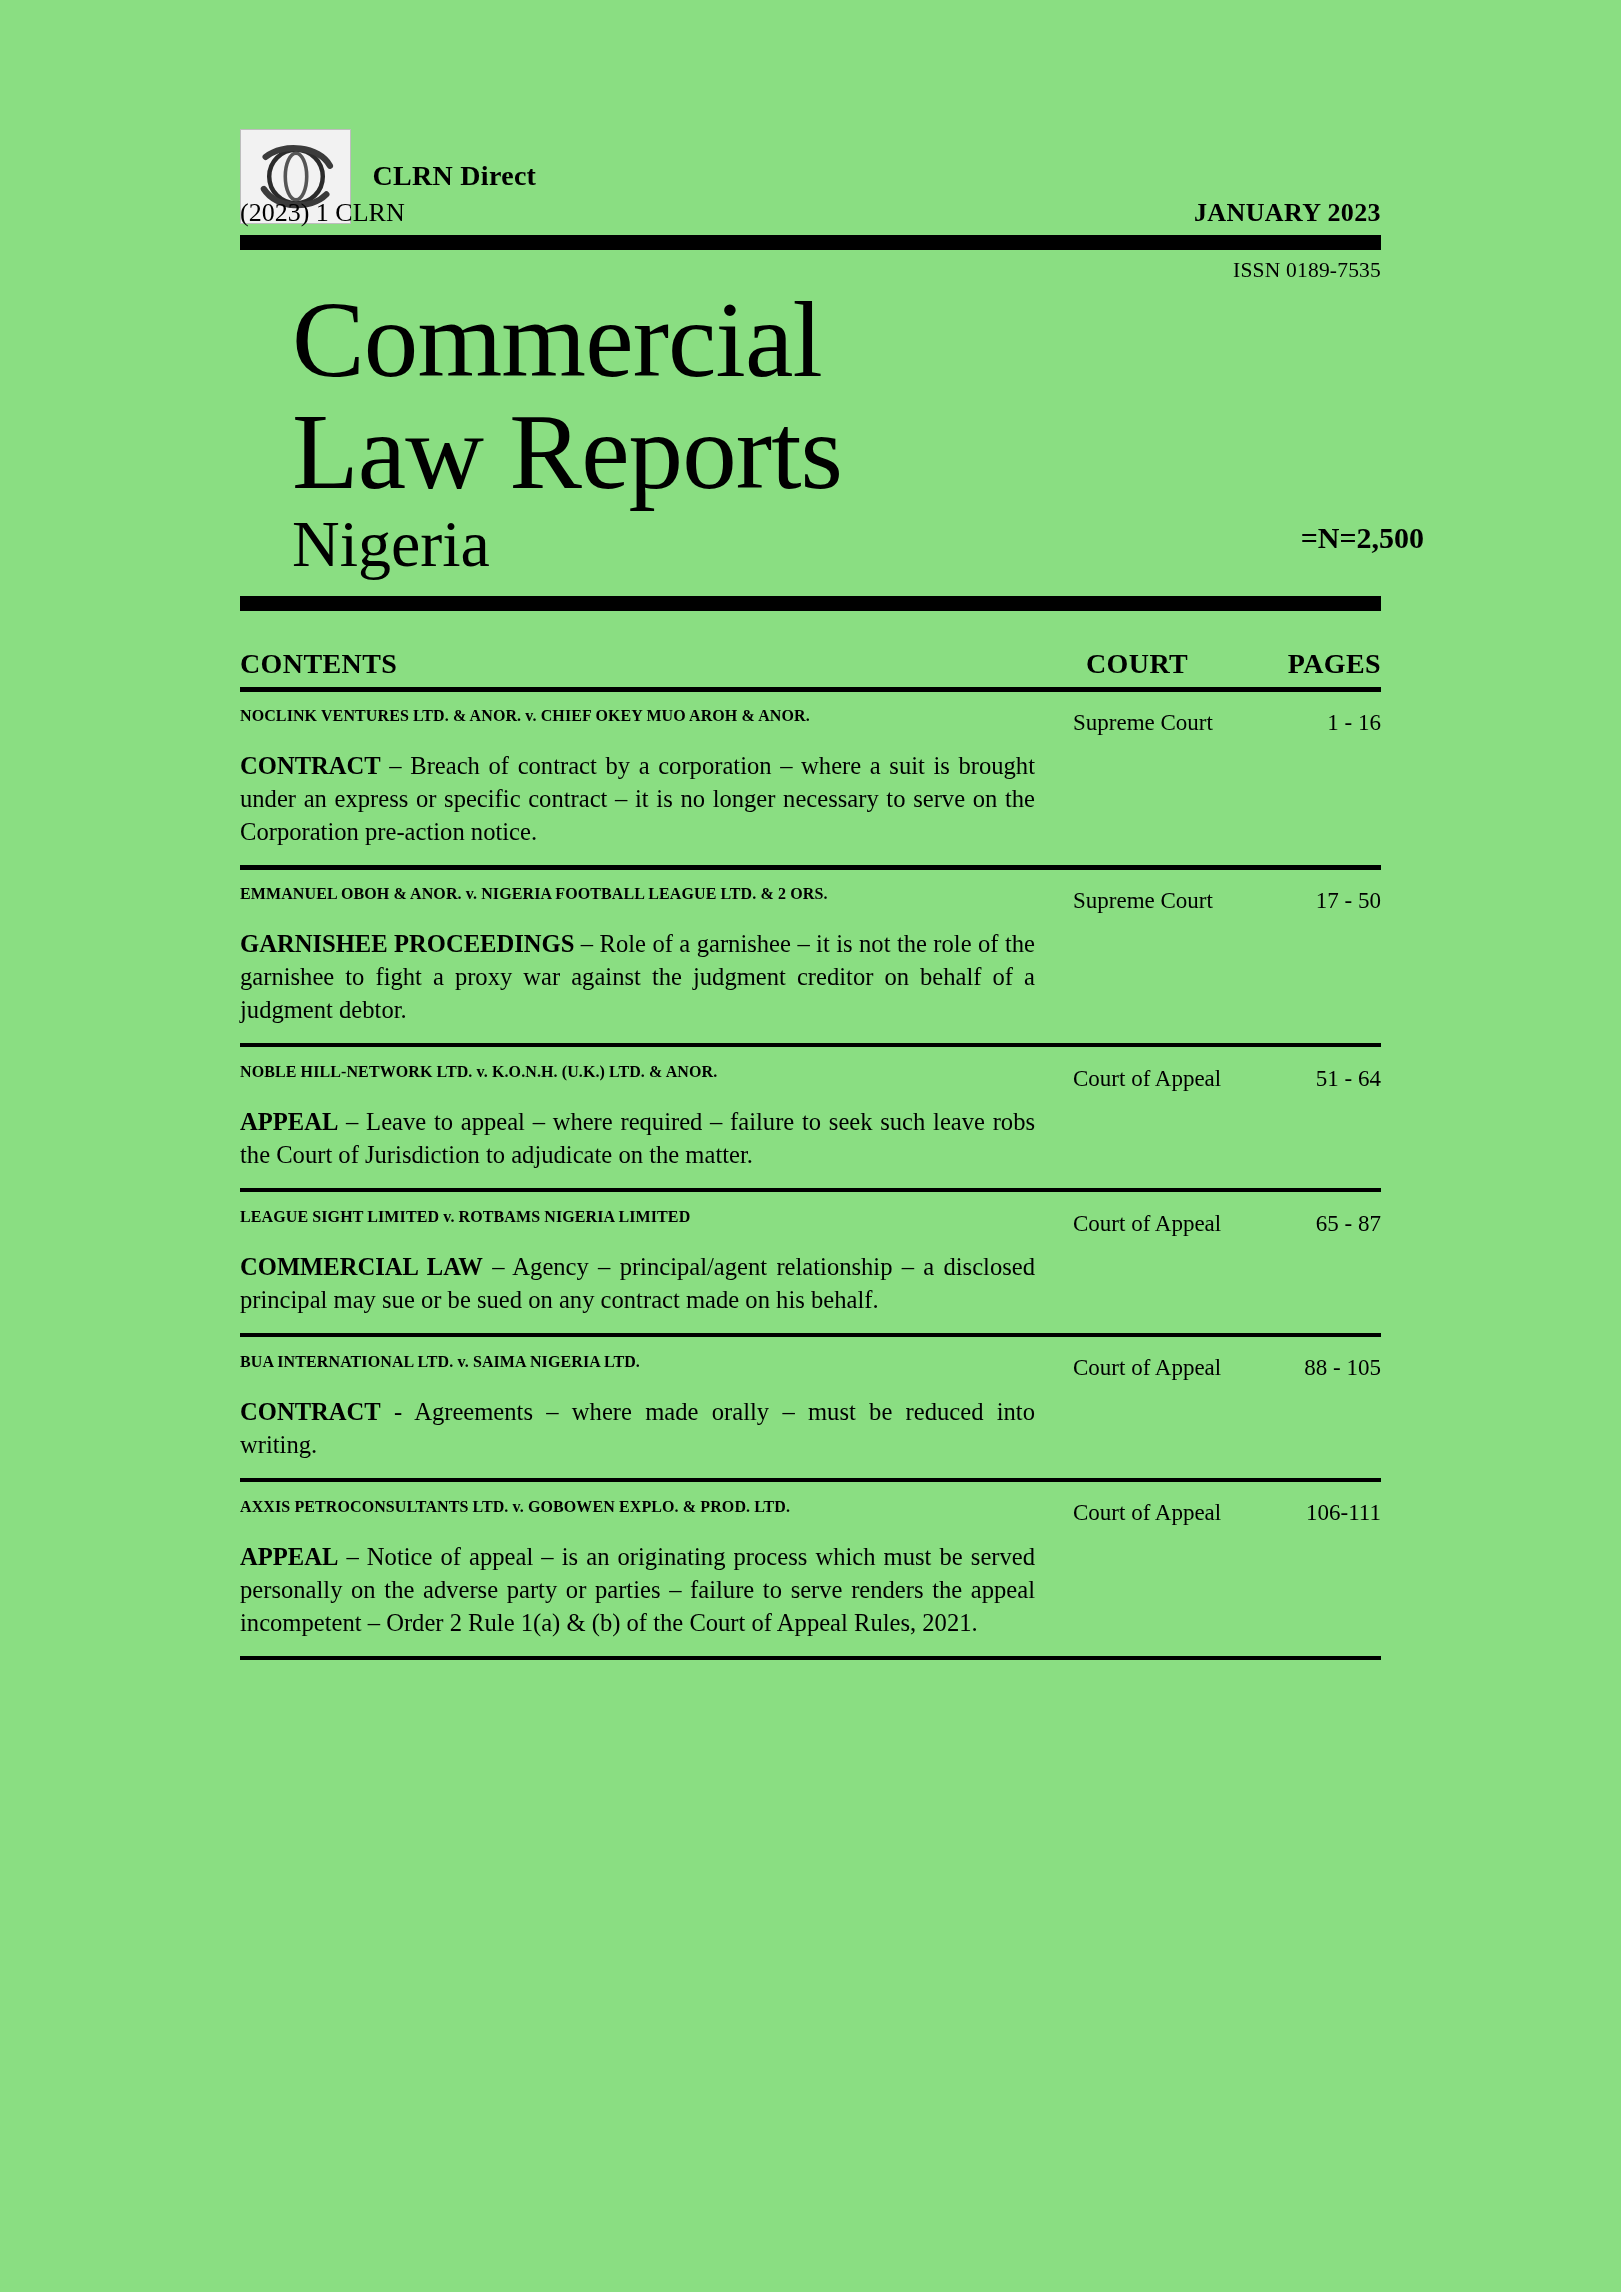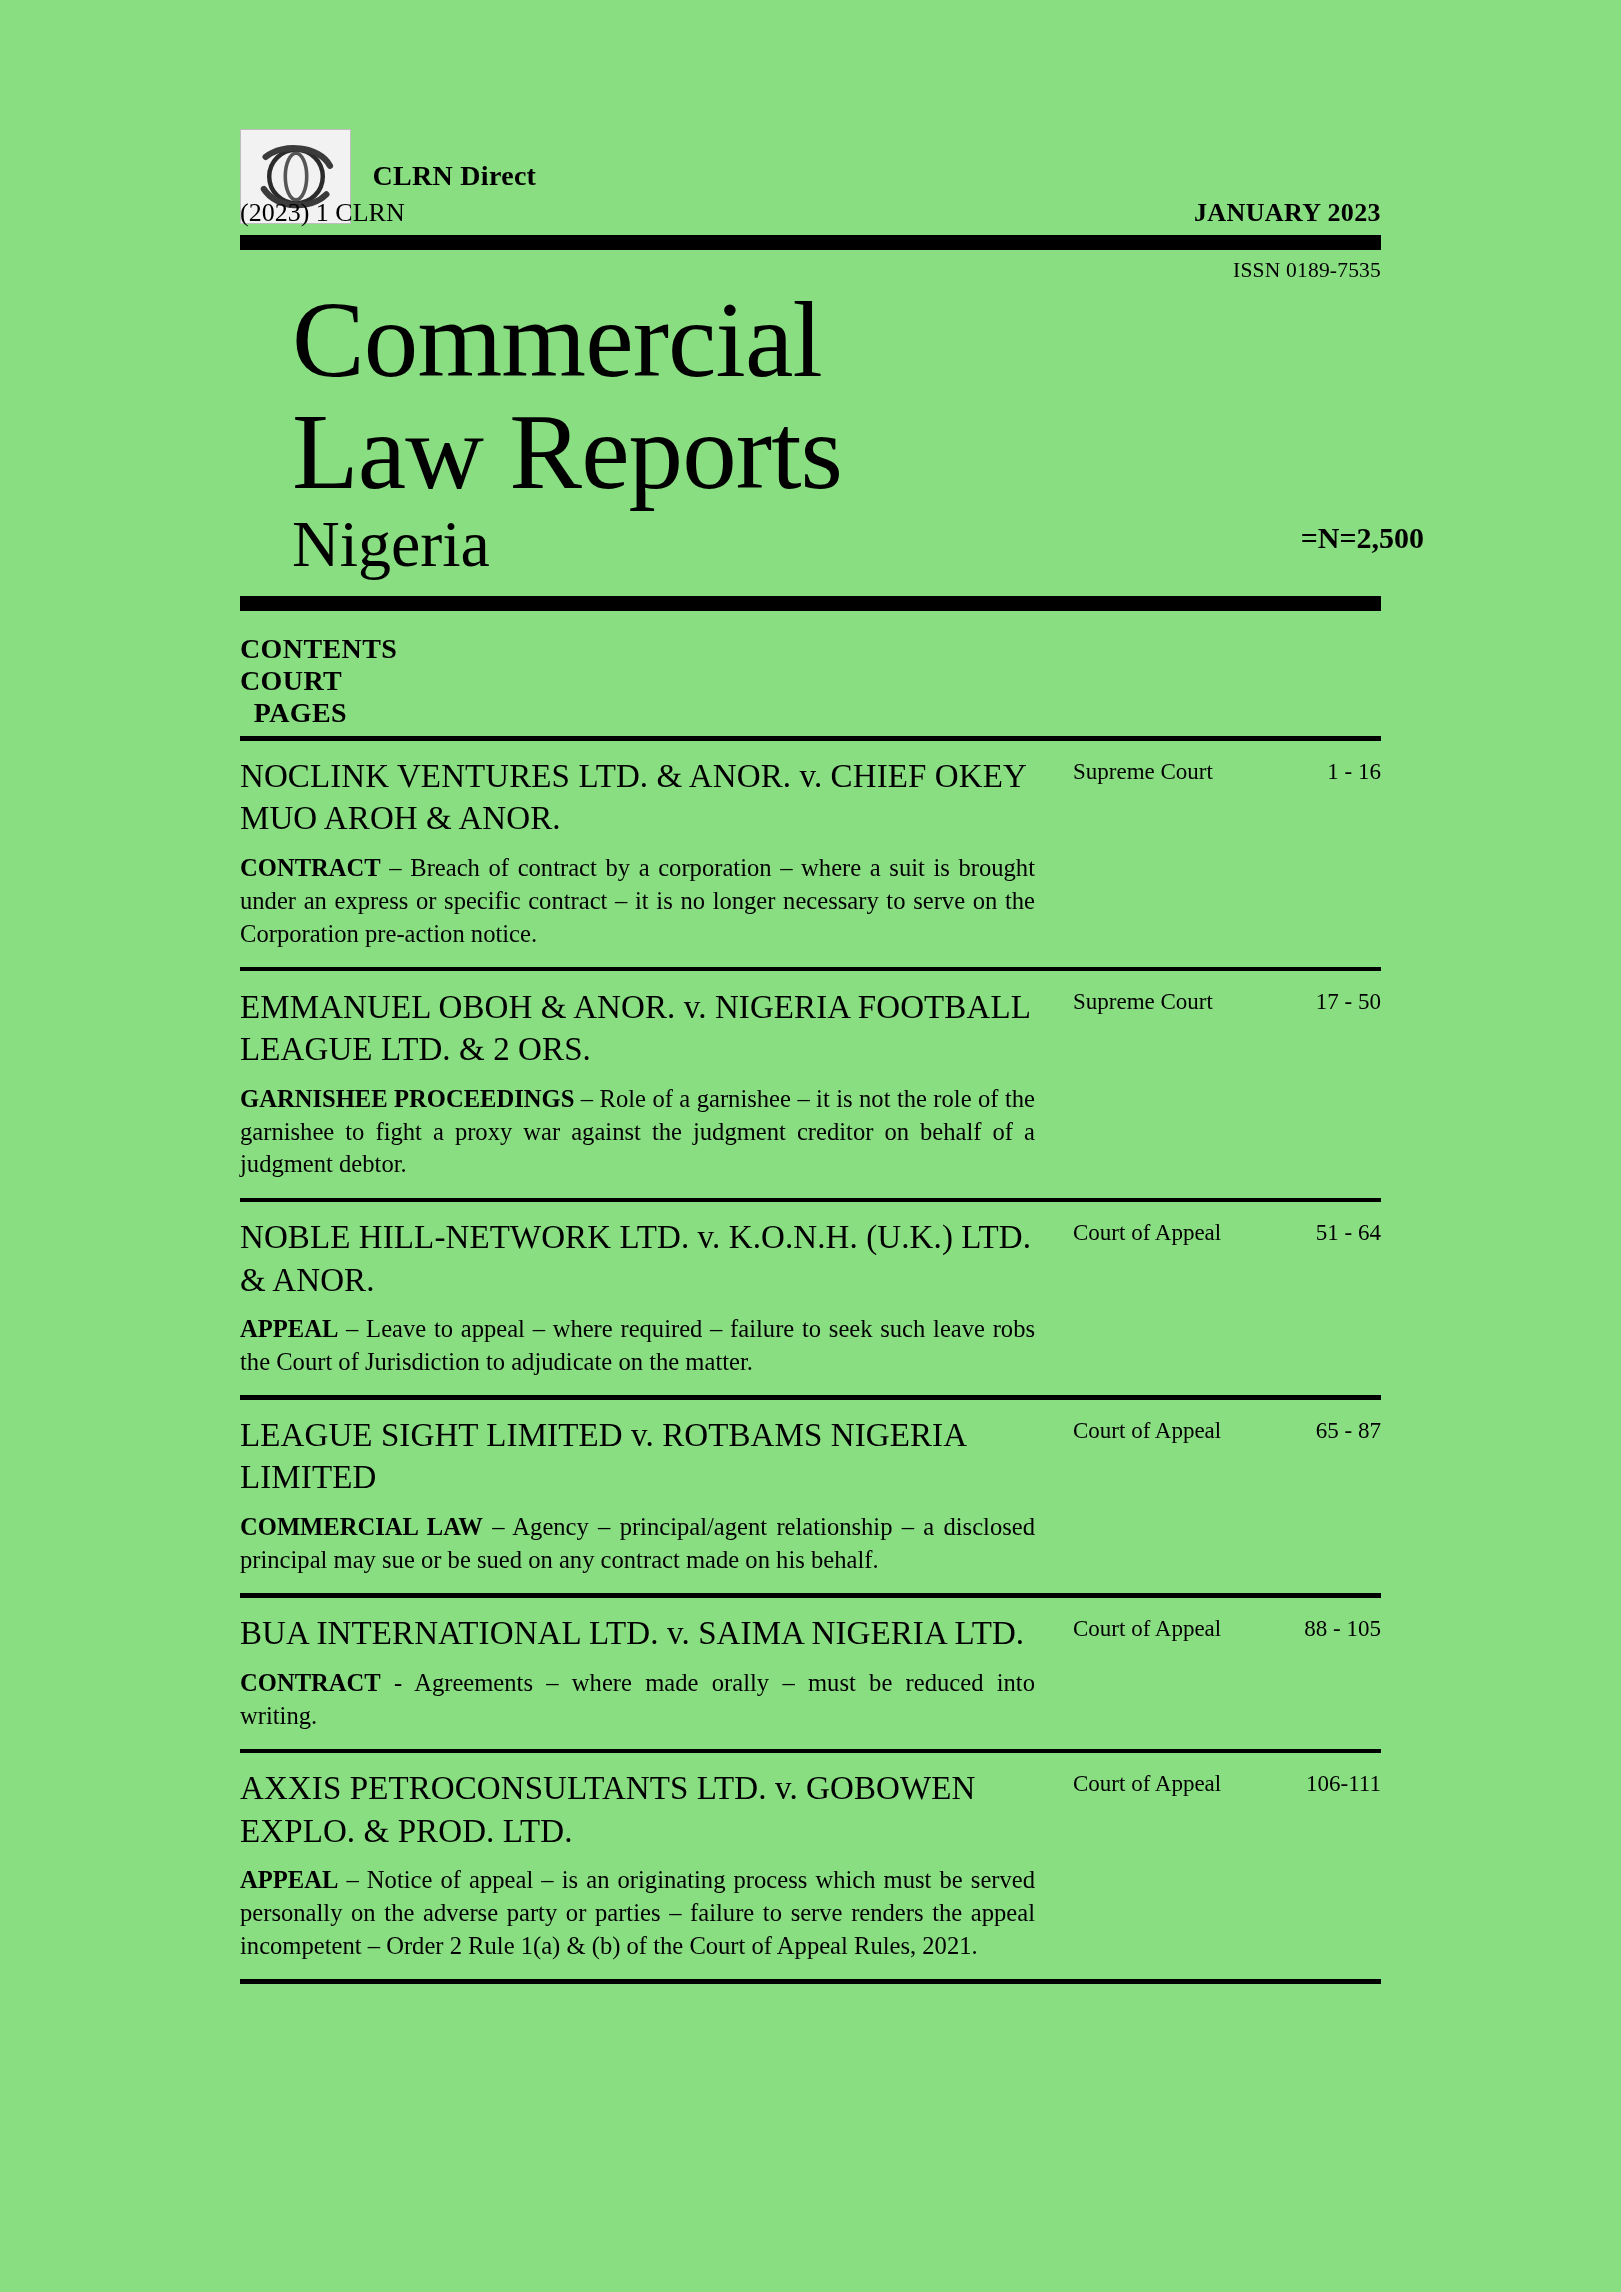--- a/index.html
+++ b/index.html
@@ -97,46 +97,45 @@
   }
   .rule-thick2 {
     height: 15px;
     background: #000;
     margin-top: 18px;
   }
   
   .toc-head {
     display: flex;
     align-items: baseline;
-    margin-top: 22px;
+    margin-top: 37px;
     font-size: 28px;
     font-weight: bold;
     letter-spacing: 0.4px;
-    flex-direction: column;
   }
   .toc-head .c-title { flex: 1; }
   .toc-head .c-court { width: 188px; text-align: left; }
   .toc-head .c-pages { width: 107px; text-align: right; }
   .rule-thin {
     height: 4.5px;
     background: #000;
     margin-top: 7.2px;
   }
   .entry {
     padding-top: 14.3px;
     padding-bottom: 10.7px;
   }
   .entry-top {
     display: flex;
     align-items: flex-start;
   }
   .entry-case {
     flex: 1;
-    font-size: 33px;
-    font-weight: normal;
+    font-size: 16px;
+    font-weight: bold;
     line-height: 1.28;
     padding-right: 12.5px;
     letter-spacing: 0.1px;
   }
   .entry-court {
     width: 208px;
     font-size: 23px;
     text-align: left;
     line-height: 1.3;
     padding-top: 1.8px;

